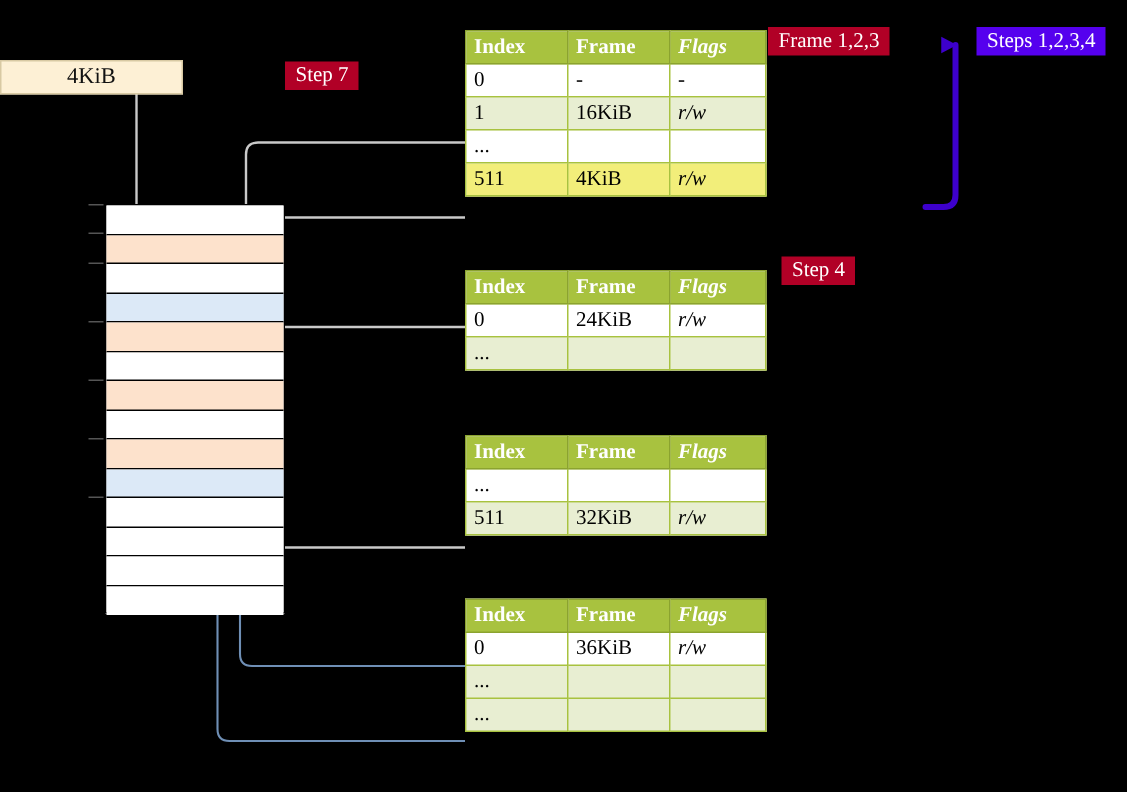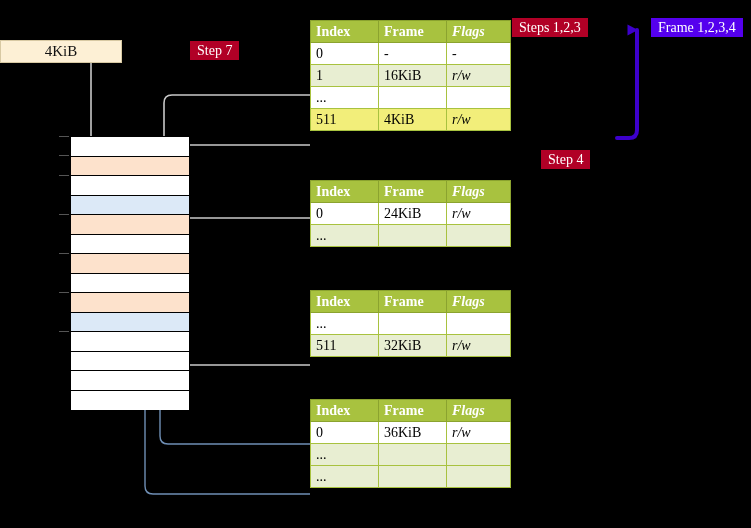--- a/index.html
+++ b/index.html
@@ -164,23 +164,23 @@
     </g>
 
     <g>
       <path d="M617,138 L629,138 Q637,138 637,130 L637,30" stroke="#3d00cc" stroke-width="4" fill="none" stroke-linecap="round" marker-end="url(#ahPurple)"></path>
     </g>
   </svg>
 
   <div class="memlabel-box" id="memlabel" style="left: 0px; top: 40px; width: 120px; height: 21px; background: rgb(253, 240, 213); border-color: rgb(216, 201, 163);">4KiB</div>
 
   <div class="badge red" id="badge-step0" style="left: 190px; top: 41px; background: rgb(177, 0, 38); color: rgb(255, 255, 255);">Step 7</div>
-  <div class="badge red" id="badge-steps123" style="left: 512px; top: 18px; background: rgb(177, 0, 38); color: rgb(255, 255, 255);">Steps 1,2,3</div>
-  <div class="badge blue" id="badge-steps1234" style="left: 651px; top: 18px; background: rgb(85, 0, 238); color: rgb(255, 255, 255);">Frame 1,2,3,4</div>
-  <div class="badge red" id="badge-step4" style="left: 521px; top: 150px; background: rgb(177, 0, 38); color: rgb(255, 255, 255); margin-left: 20px;">Step 4</div>
+  <div class="badge red" id="badge-steps123" style="left: 512px; top: 18px; background: rgb(177, 0, 38); color: rgb(255, 255, 255);">Frame 1,2,3</div>
+  <div class="badge blue" id="badge-steps1234" style="left: 651px; top: 18px; background: rgb(85, 0, 238); color: rgb(255, 255, 255);">Steps 1,2,3,4</div>
+  <div class="badge red" id="badge-step4" style="left: 521px; top: 171px; background: rgb(177, 0, 38); color: rgb(255, 255, 255);">Step 4</div>
 
   <div id="memblock" style="left: 70px; top: 136px; width: 120px; height: 273px;">
       <div class="memrow white" style="height: 19.5px; background: rgb(255, 255, 255);"></div>
       <div class="memrow orange" style="height: 19.5px; background: rgb(253, 226, 204);"></div>
       <div class="memrow white" style="height: 19.5px; background: rgb(255, 255, 255);"></div>
       <div class="memrow bluecell" style="height: 19.5px; background: rgb(220, 233, 247);"></div>
       <div class="memrow orange" style="height: 19.5px; background: rgb(253, 226, 204);"></div>
       <div class="memrow white" style="height: 19.5px; background: rgb(255, 255, 255);"></div>
       <div class="memrow orange" style="height: 19.5px; background: rgb(253, 226, 204);"></div>
       <div class="memrow white" style="height: 19.5px; background: rgb(255, 255, 255);"></div>

